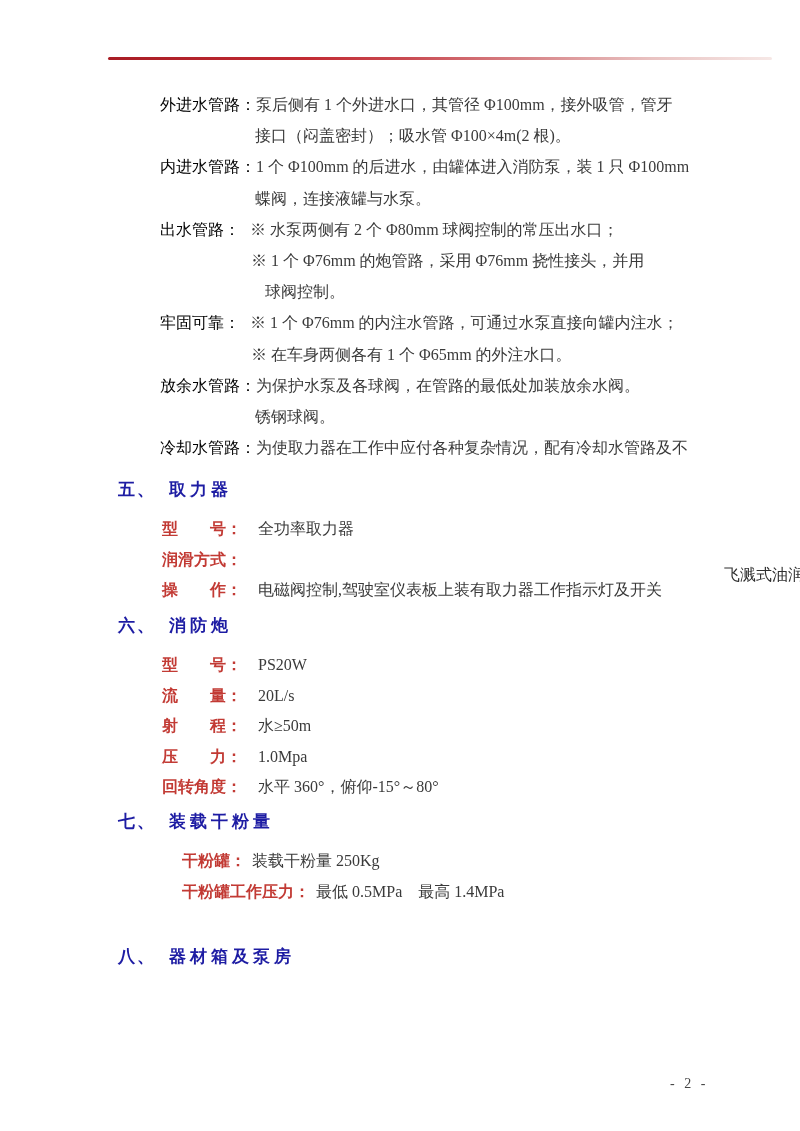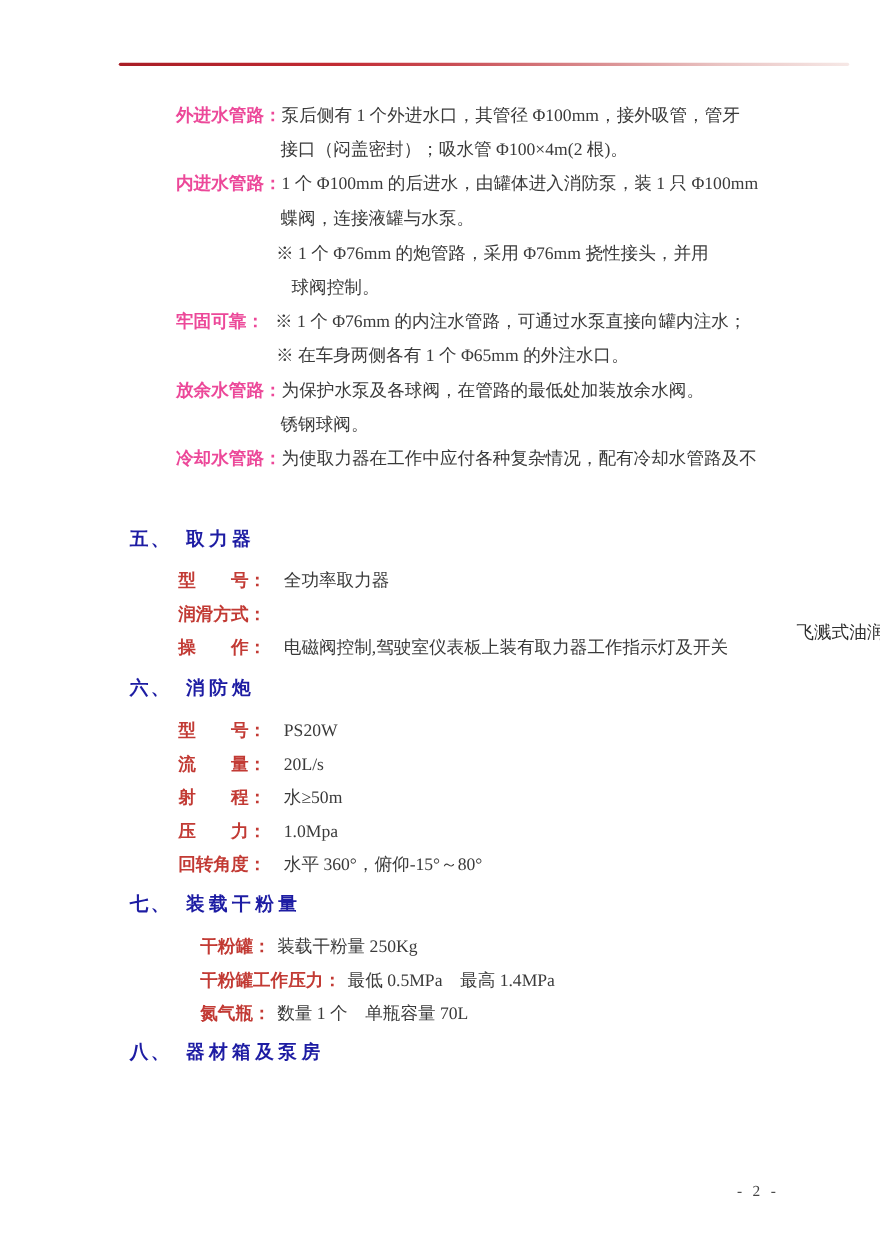--- a/index.html
+++ b/index.html
@@ -7,21 +7,21 @@
     width:800px;height:1131px;background:#ffffff;position:relative;overflow:hidden;
     font-family:"Liberation Serif","DejaVu Serif",serif;color:#3a3a3a;
   }
   .page{position:absolute;inset:0;}
   .top-rule{
     position:absolute;left:108px;top:57px;width:664px;height:3px;border-radius:2px;
     background:linear-gradient(to right,#a81d25 0%,#c22b33 30%,#c94b52 45%,#d98b8e 65%,#e9c3c2 82%,#f6e8e6 100%);
   }
   .pipe-block{position:absolute;left:160px;top:95px;width:600px;}
   .pipe-line{display:flex;align-items:baseline;height:31.2px;font-size:16px;white-space:nowrap;}
-  .red-label{color:#ec4899;font-weight:bold;flex:0 0 auto;min-width:90px;}
+  .red-label{color:#000000;font-weight:normal;flex:0 0 auto;min-width:90px;}
   .line-text{color:#3a3a3a;}
   .pipe-line.indent-1 .line-text{padding-left:95px;}
   .pipe-line.indent-2 .line-text{padding-left:91px;}
   .pipe-line.indent-3 .line-text{padding-left:105px;}
 
   .section{position:absolute;left:0;width:740px;}
   .sec0{top:474px;} .sec1{top:610px;} .sec2{top:806px;} .sec3{top:941px;}
   .sec-heading{margin-left:118px;height:32px;line-height:32px;color:#1d1ca3;font-weight:bold;font-size:17px;white-space:nowrap;}
   .sec-num{letter-spacing:2px;margin-right:13px;}
   .sec-title{letter-spacing:4px;}
@@ -47,20 +47,24 @@
       </div>
       <div class="pipe-line indent-1">
         <span class="line-text">接口（闷盖密封）；吸水管 Φ100×4m(2 根)。</span>
       </div>
       <div class="pipe-line indent-0">
         <span class="red-label">内进水管路：</span>
         <span class="line-text">1 个 Φ100mm 的后进水，由罐体进入消防泵，装 1 只 Φ100mm</span>
       </div>
       <div class="pipe-line indent-1">
         <span class="line-text">蝶阀，连接液罐与水泵。</span>
+      </div>
+      <div class="pipe-line indent-0">
+        <span class="red-label">出水管路：</span>
+        <span class="line-text">※ 水泵两侧有 2 个 Φ80mm 球阀控制的常压出水口；</span>
       </div>
       <div class="pipe-line indent-2">
         <span class="line-text">※ 1 个 Φ76mm 的炮管路，采用 Φ76mm 挠性接头，并用</span>
       </div>
       <div class="pipe-line indent-3">
         <span class="line-text">球阀控制。</span>
       </div>
       <div class="pipe-line indent-0">
         <span class="red-label">牢固可靠：</span>
         <span class="line-text">※ 1 个 Φ76mm 的内注水管路，可通过水泵直接向罐内注水；</span>
@@ -97,21 +101,20 @@
           <div class="spec-row"><span class="row-label">射　　程：</span><span class="row-value">水≥50m</span></div>
           <div class="spec-row"><span class="row-label">压　　力：</span><span class="row-value">1.0Mpa</span></div>
           <div class="spec-row"><span class="row-label">回转角度：</span><span class="row-value">水平 360°，俯仰-15°～80°</span></div>
         </div>
       </div>
       <div class="section sec2">
         <div class="sec-heading"><span class="sec-num">七、</span><span class="sec-title">装载干粉量</span></div>
         <div class="sec-rows">
           <div class="spec-row"><span class="row-label">干粉罐：</span><span class="row-value">装载干粉量 250Kg</span></div>
           <div class="spec-row"><span class="row-label">干粉罐工作压力：</span><span class="row-value">最低 0.5MPa　最高 1.4MPa</span></div>
-          <div class="spec-row"><span class="row-label">氮气瓶：</span><span class="row-value">数量 1 个　单瓶容量 70L</span></div>
         </div>
       </div>
       <div class="section sec3">
         <div class="sec-heading"><span class="sec-num">八、</span><span class="sec-title">器材箱及泵房</span></div>
       </div>
     </div>
   <div class="edge-text">飞溅式油润</div>
   <div class="footer">- 2 -</div>
 </div>
 

